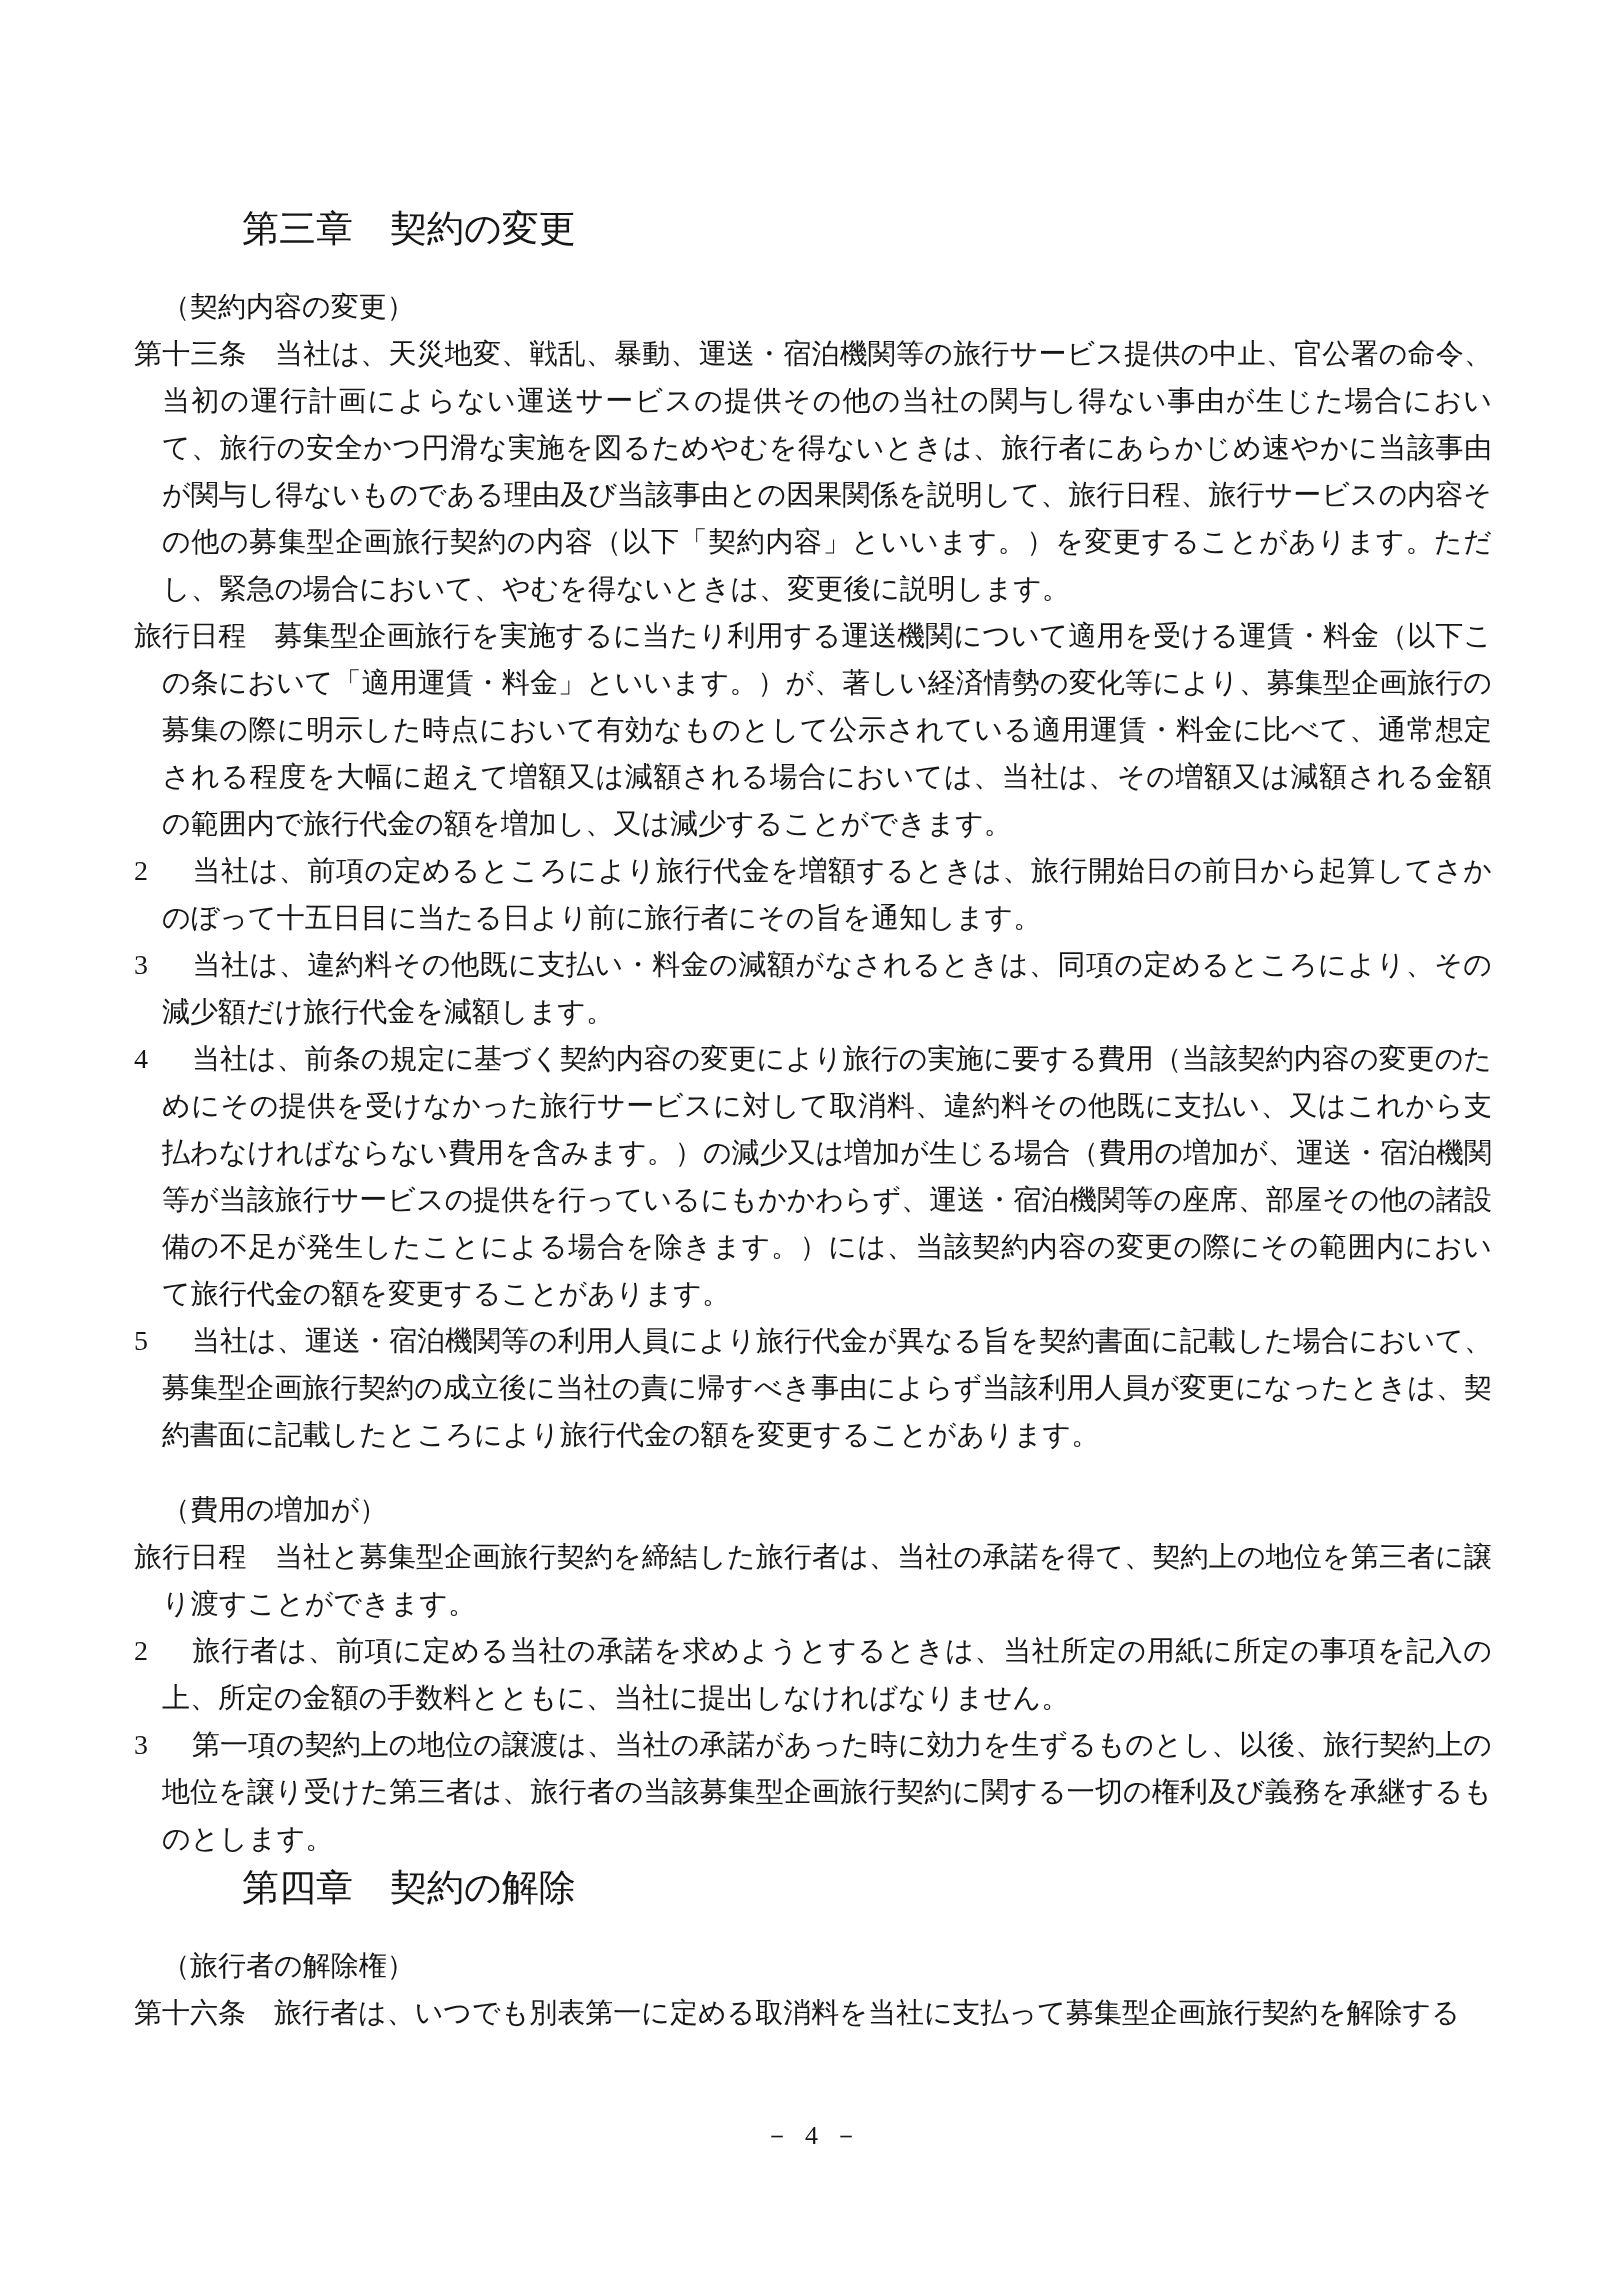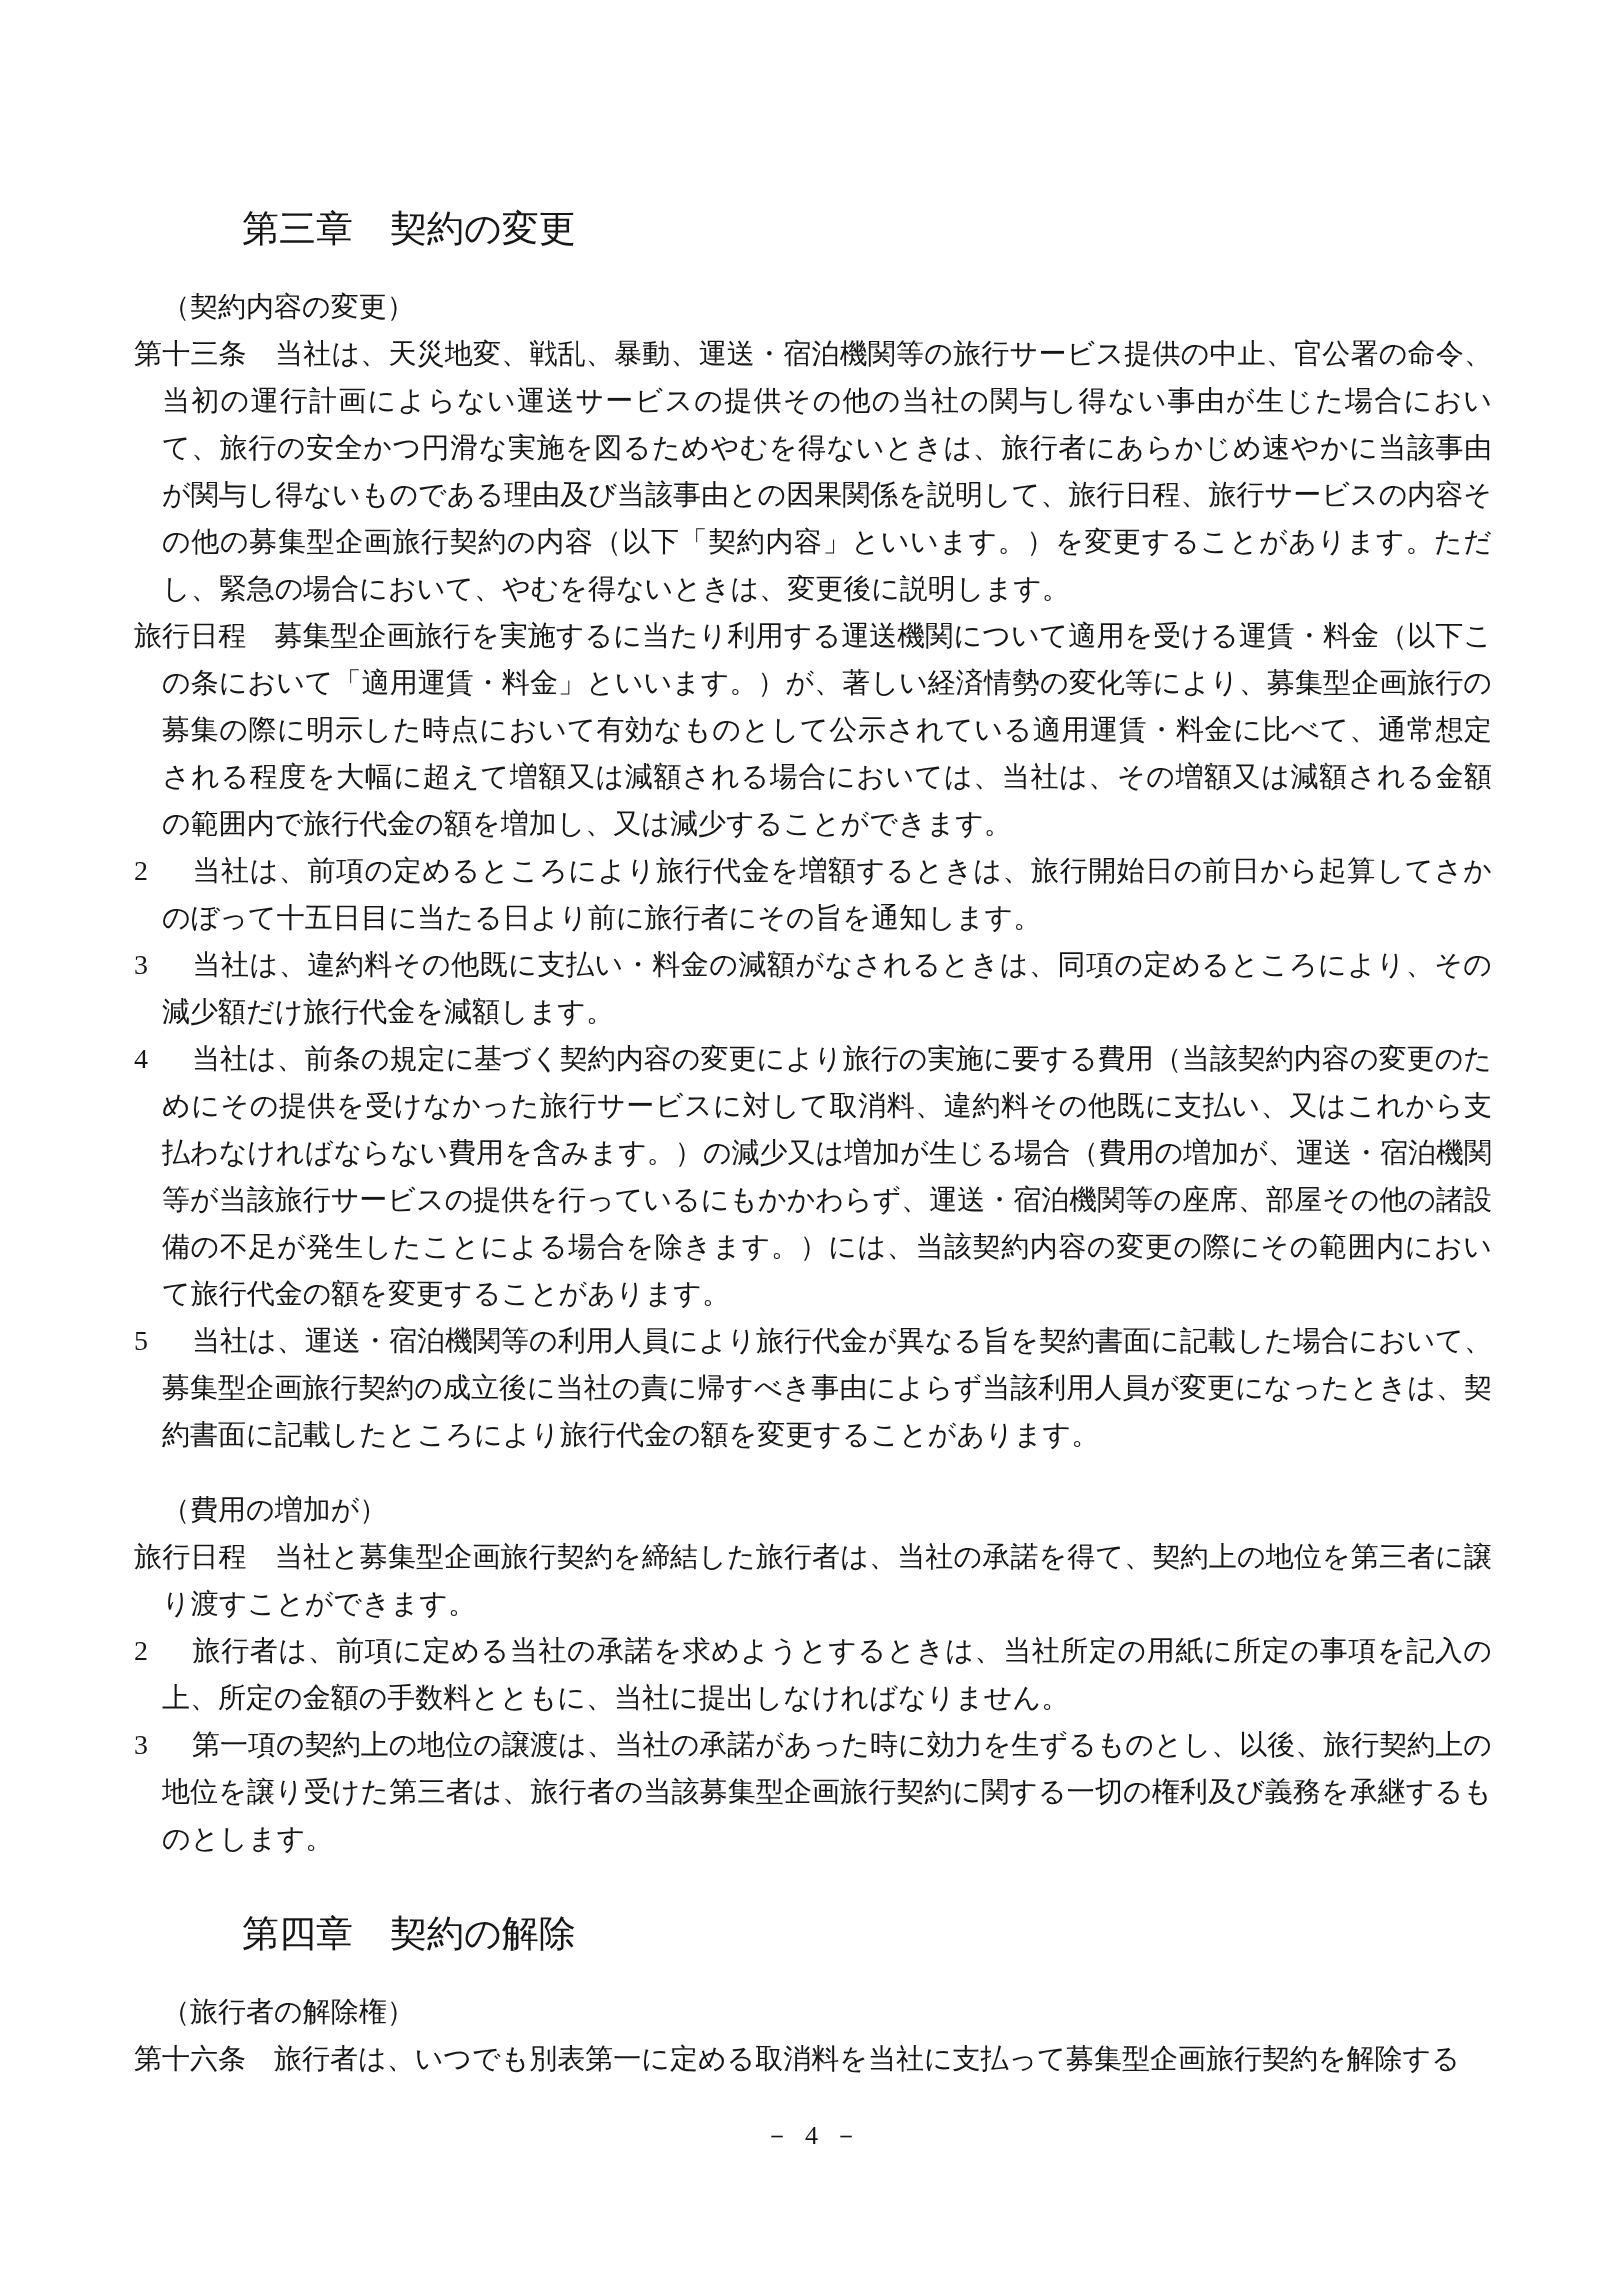--- a/index.html
+++ b/index.html
@@ -24,21 +24,21 @@
     text-align: justify;
     letter-spacing: 0;
   }
   .chapter {
     font-size: 37px;
     line-height: 52px;
     margin-left: 108px;
     text-align: left;
     white-space: nowrap;
   }
-  .doc > .chapter:not(:first-child) { margin-top: 46px; }
+  .doc > .chapter:not(:first-child) { }
   .label {
     padding-left: 28px;
     text-align: left;
     margin-top: 28px;
   }
   .article {
     padding-left: 28px;
     text-indent: -28px;
     font-family: Liberation Serif, serif;
   }

